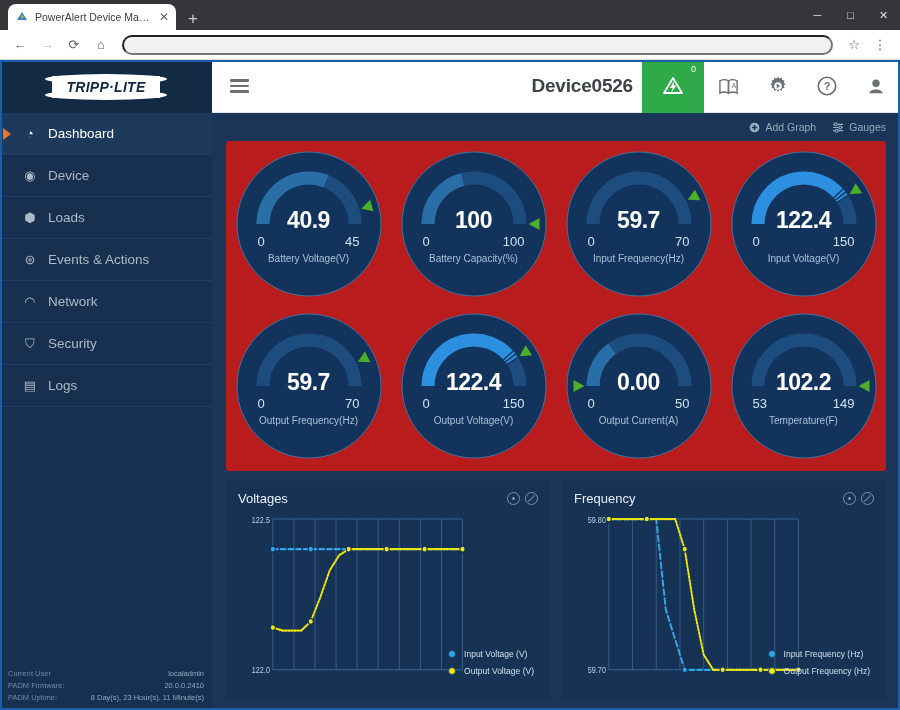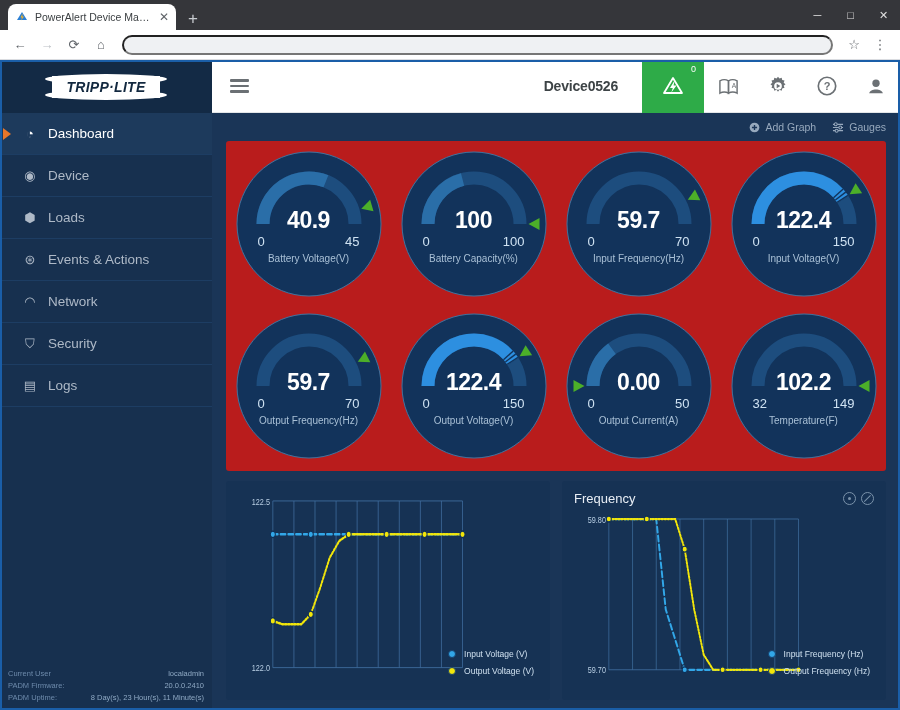--- a/index.html
+++ b/index.html
@@ -71,21 +71,21 @@
 
   
   .main { flex: 1; display: flex; flex-direction: column; min-width: 0; }
   .topbar {
     height: 53px; flex: 0 0 53px; background: #ffffff; display: flex; align-items: center;
     padding-left: 18px; border-bottom: 1px solid #e3e6e8;
   }
   .hamburger { display: flex; flex-direction: column; gap: 3px; cursor: pointer; }
   .hamburger i { display: block; width: 19px; height: 2.5px; background: #6b7074; border-radius: 1px; }
   .topbar-spacer { flex: 1; }
-  .device-name { font-size: 14px; font-weight: bold; color: #3d4346; margin-right: 24px; letter-spacing: -0.2px; }
+  .device-name { font-size: 19px; font-weight: bold; color: #3d4346; margin-right: 9px; letter-spacing: -0.2px; }
   .alert-tile {
     width: 62px; height: 53px; background: #2eab48; display: flex; align-items: center;
     justify-content: center; cursor: pointer; position: relative;
   }
   .alert-count { position: absolute; top: 4px; right: 8px; color: #ffffff; font-size: 9px; }
   .top-ico { width: 49px; height: 53px; display: flex; align-items: center; justify-content: center; cursor: pointer; color: #6b7074; }
 
   .content { flex: 1; background: #1a3557; display: flex; flex-direction: column; min-height: 0; padding: 0 14px 10px 14px; }
   .content-tools { height: 28px; display: flex; align-items: center; justify-content: flex-end; gap: 16px; }
   .ct-btn { display: flex; align-items: center; gap: 5px; color: #97a9bd; font-size: 10.5px; cursor: pointer; }
@@ -372,29 +372,34 @@
                 <div class="g-max">50</div>
                 <div class="g-label">Output Current(A)</div>
               </div>
               <div class="gauge">
                 <svg width="150" height="150" viewBox="0 0 150 150">
                   <circle cx="75" cy="75" r="72" fill="#12335b" stroke="#40739f" stroke-width="1"></circle>
                   <path d="M 29 75 A 46 46 0 0 1 121 74.99999999999999" fill="none" stroke="#1d4d7e" stroke-width="13"></path>
                   <path d="M -6 -6 L 5 0 L -6 6 Z" fill="#4caf29" transform="translate(134.5 74.99999999999999) rotate(540)"></path>
                 </svg>
                 <div class="g-value">102.2</div>
-                <div class="g-min">32</div>
+                <div class="g-min">53</div>
                 <div class="g-max">149</div>
                 <div class="g-label">Temperature(F)</div>
               </div>
             </div>
         </div>
 
         <div class="charts">
             <div class="chart-card">
+              <div class="chart-head">
+                <div class="chart-title">Voltages</div>
+                <span class="chart-ico dot"></span>
+                <span class="chart-ico slash"></span>
+              </div>
               <div class="chart-body">
                 <svg viewBox="0 0 310 160" preserveAspectRatio="none">
                   <line x1="36" y1="8" x2="232" y2="8" stroke="#3f6d9e" stroke-width="0.8"></line>
                   <line x1="36" y1="142" x2="232" y2="142" stroke="#3f6d9e" stroke-width="0.8"></line>
                   <line x1="36" y1="8" x2="36" y2="142" stroke="#3f6d9e" stroke-width="0.7"></line>
                   <line x1="57.77777777777777" y1="8" x2="57.77777777777777" y2="142" stroke="#3f6d9e" stroke-width="0.7"></line>
                   <line x1="79.55555555555554" y1="8" x2="79.55555555555554" y2="142" stroke="#3f6d9e" stroke-width="0.7"></line>
                   <line x1="101.33333333333333" y1="8" x2="101.33333333333333" y2="142" stroke="#3f6d9e" stroke-width="0.7"></line>
                   <line x1="123.1111111111111" y1="8" x2="123.1111111111111" y2="142" stroke="#3f6d9e" stroke-width="0.7"></line>
                   <line x1="144.8888888888889" y1="8" x2="144.8888888888889" y2="142" stroke="#3f6d9e" stroke-width="0.7"></line>

